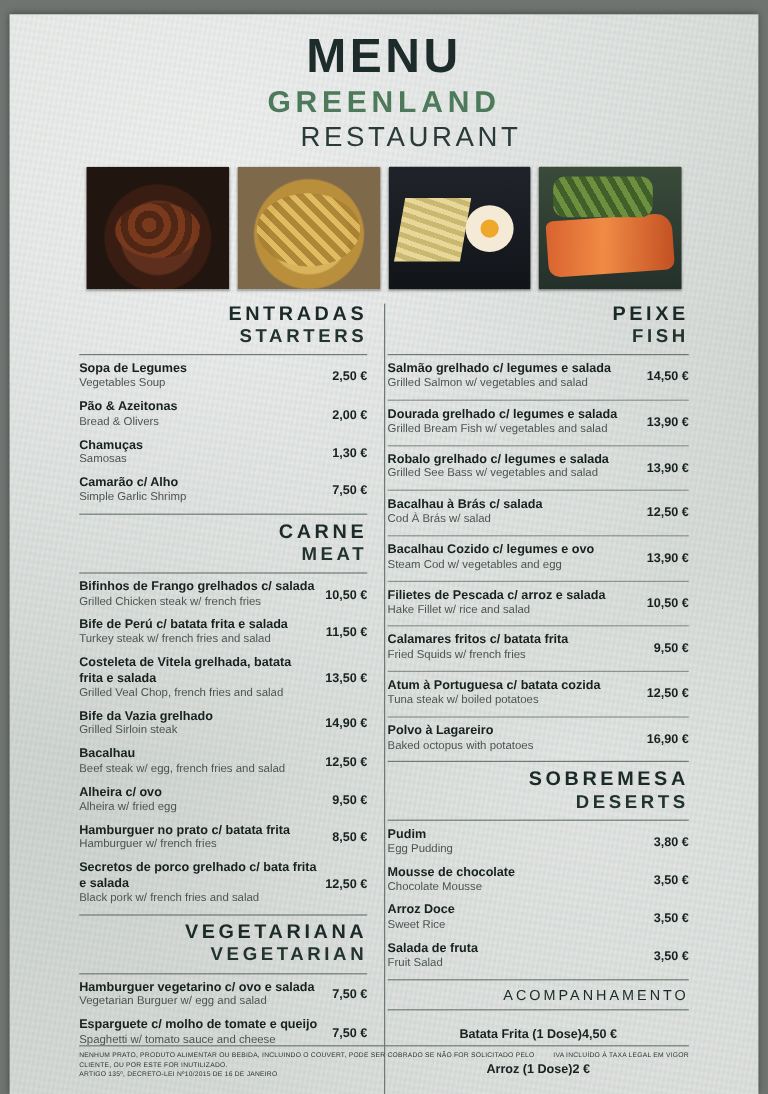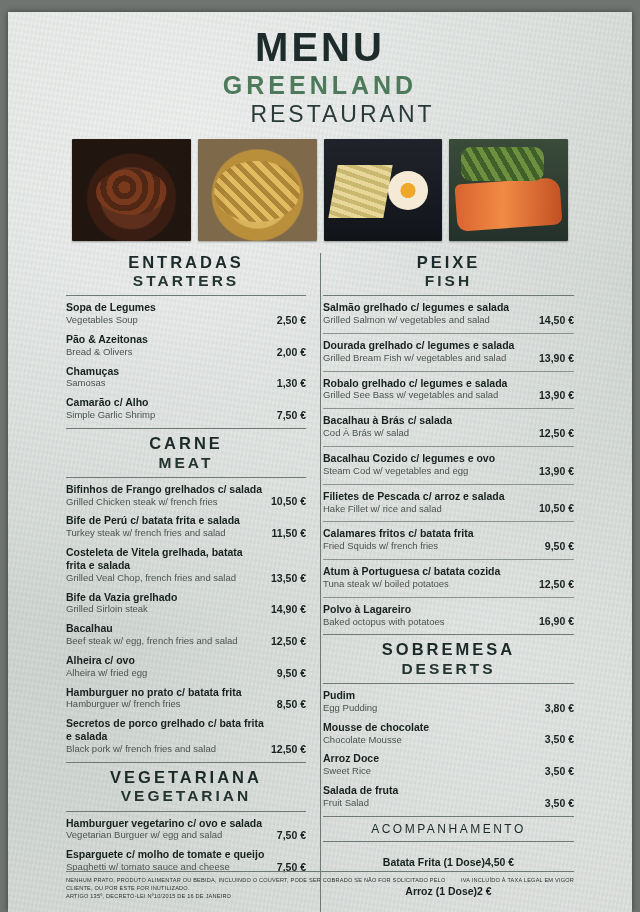--- a/index.html
+++ b/index.html
@@ -162,37 +162,38 @@
   .section-head {
     text-align: center;
     margin-bottom: 4px;
   }
   .section-title {
     font-size: 16.5px;
     font-weight: bold;
     letter-spacing: 3px;
     color: #1b2a28;
     line-height: 1.18;
+    text-align: right;
   }
   .section-title.en {
     font-size: 15.5px;
     font-weight: bold;
     letter-spacing: 3px;
     color: #23332f;
   }
   .rule {
     border: 0;
     border-top: 1px solid #6f7a74;
     margin: 5px 0 5px 0;
   }
   .rule.thin { border-top: 1px solid #8a938d; }
   .item {
     display: flex;
     justify-content: space-between;
-    align-items: flex-end;
+    align-items: center;
     margin: 0 0 7px 0;
   }
   .item-text { padding-right: 6px; }
   .item-pt {
     font-size: 10.5px;
     font-weight: bold;
     color: #17211f;
     line-height: 1.22;
   }
   .item-en {
@@ -213,21 +214,21 @@
   .side-row {
     display: flex;
     justify-content: center;
     font-size: 10.5px;
     font-weight: bold;
     color: #17211f;
     line-height: 1.5;
     margin-top: 13px;
   }
   .acomp-title {
-    text-align: center;
+    text-align: right;
     font-size: 12px;
     letter-spacing: 2.5px;
     color: #1b2a28;
     margin-top: 2px;
   }
   .footer {
     position: absolute;
     left: 58px;
     right: 58px;
     bottom: 12px;

